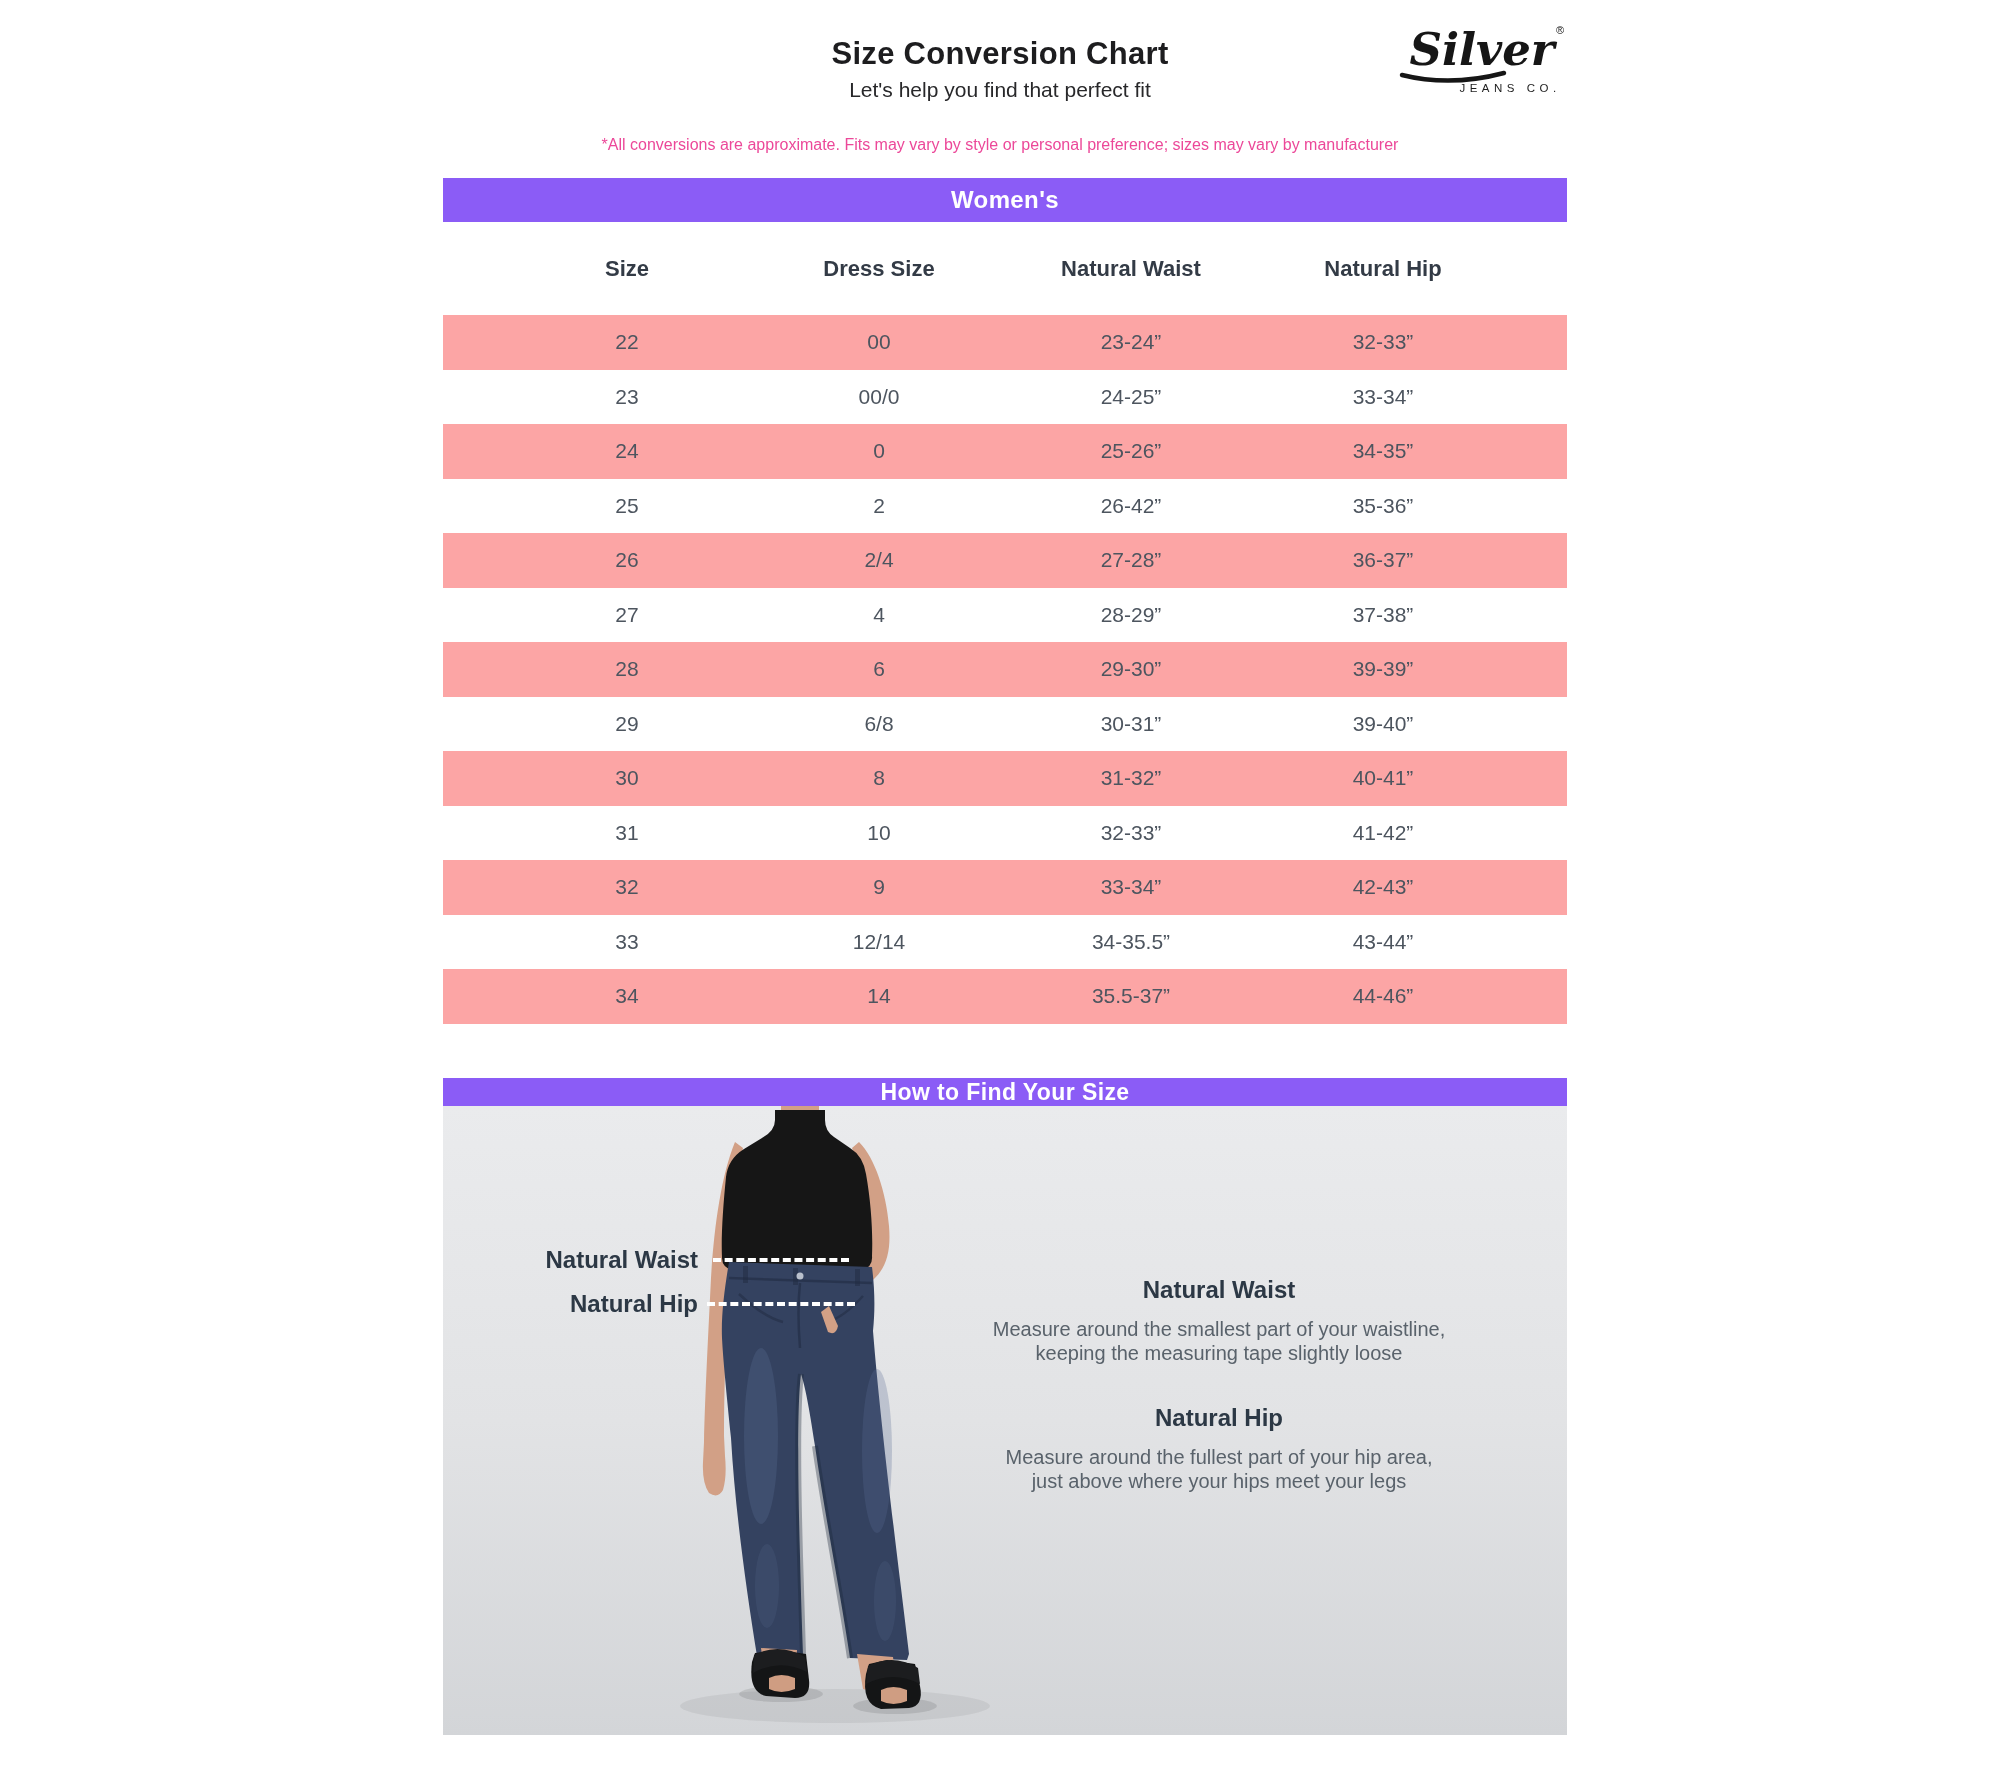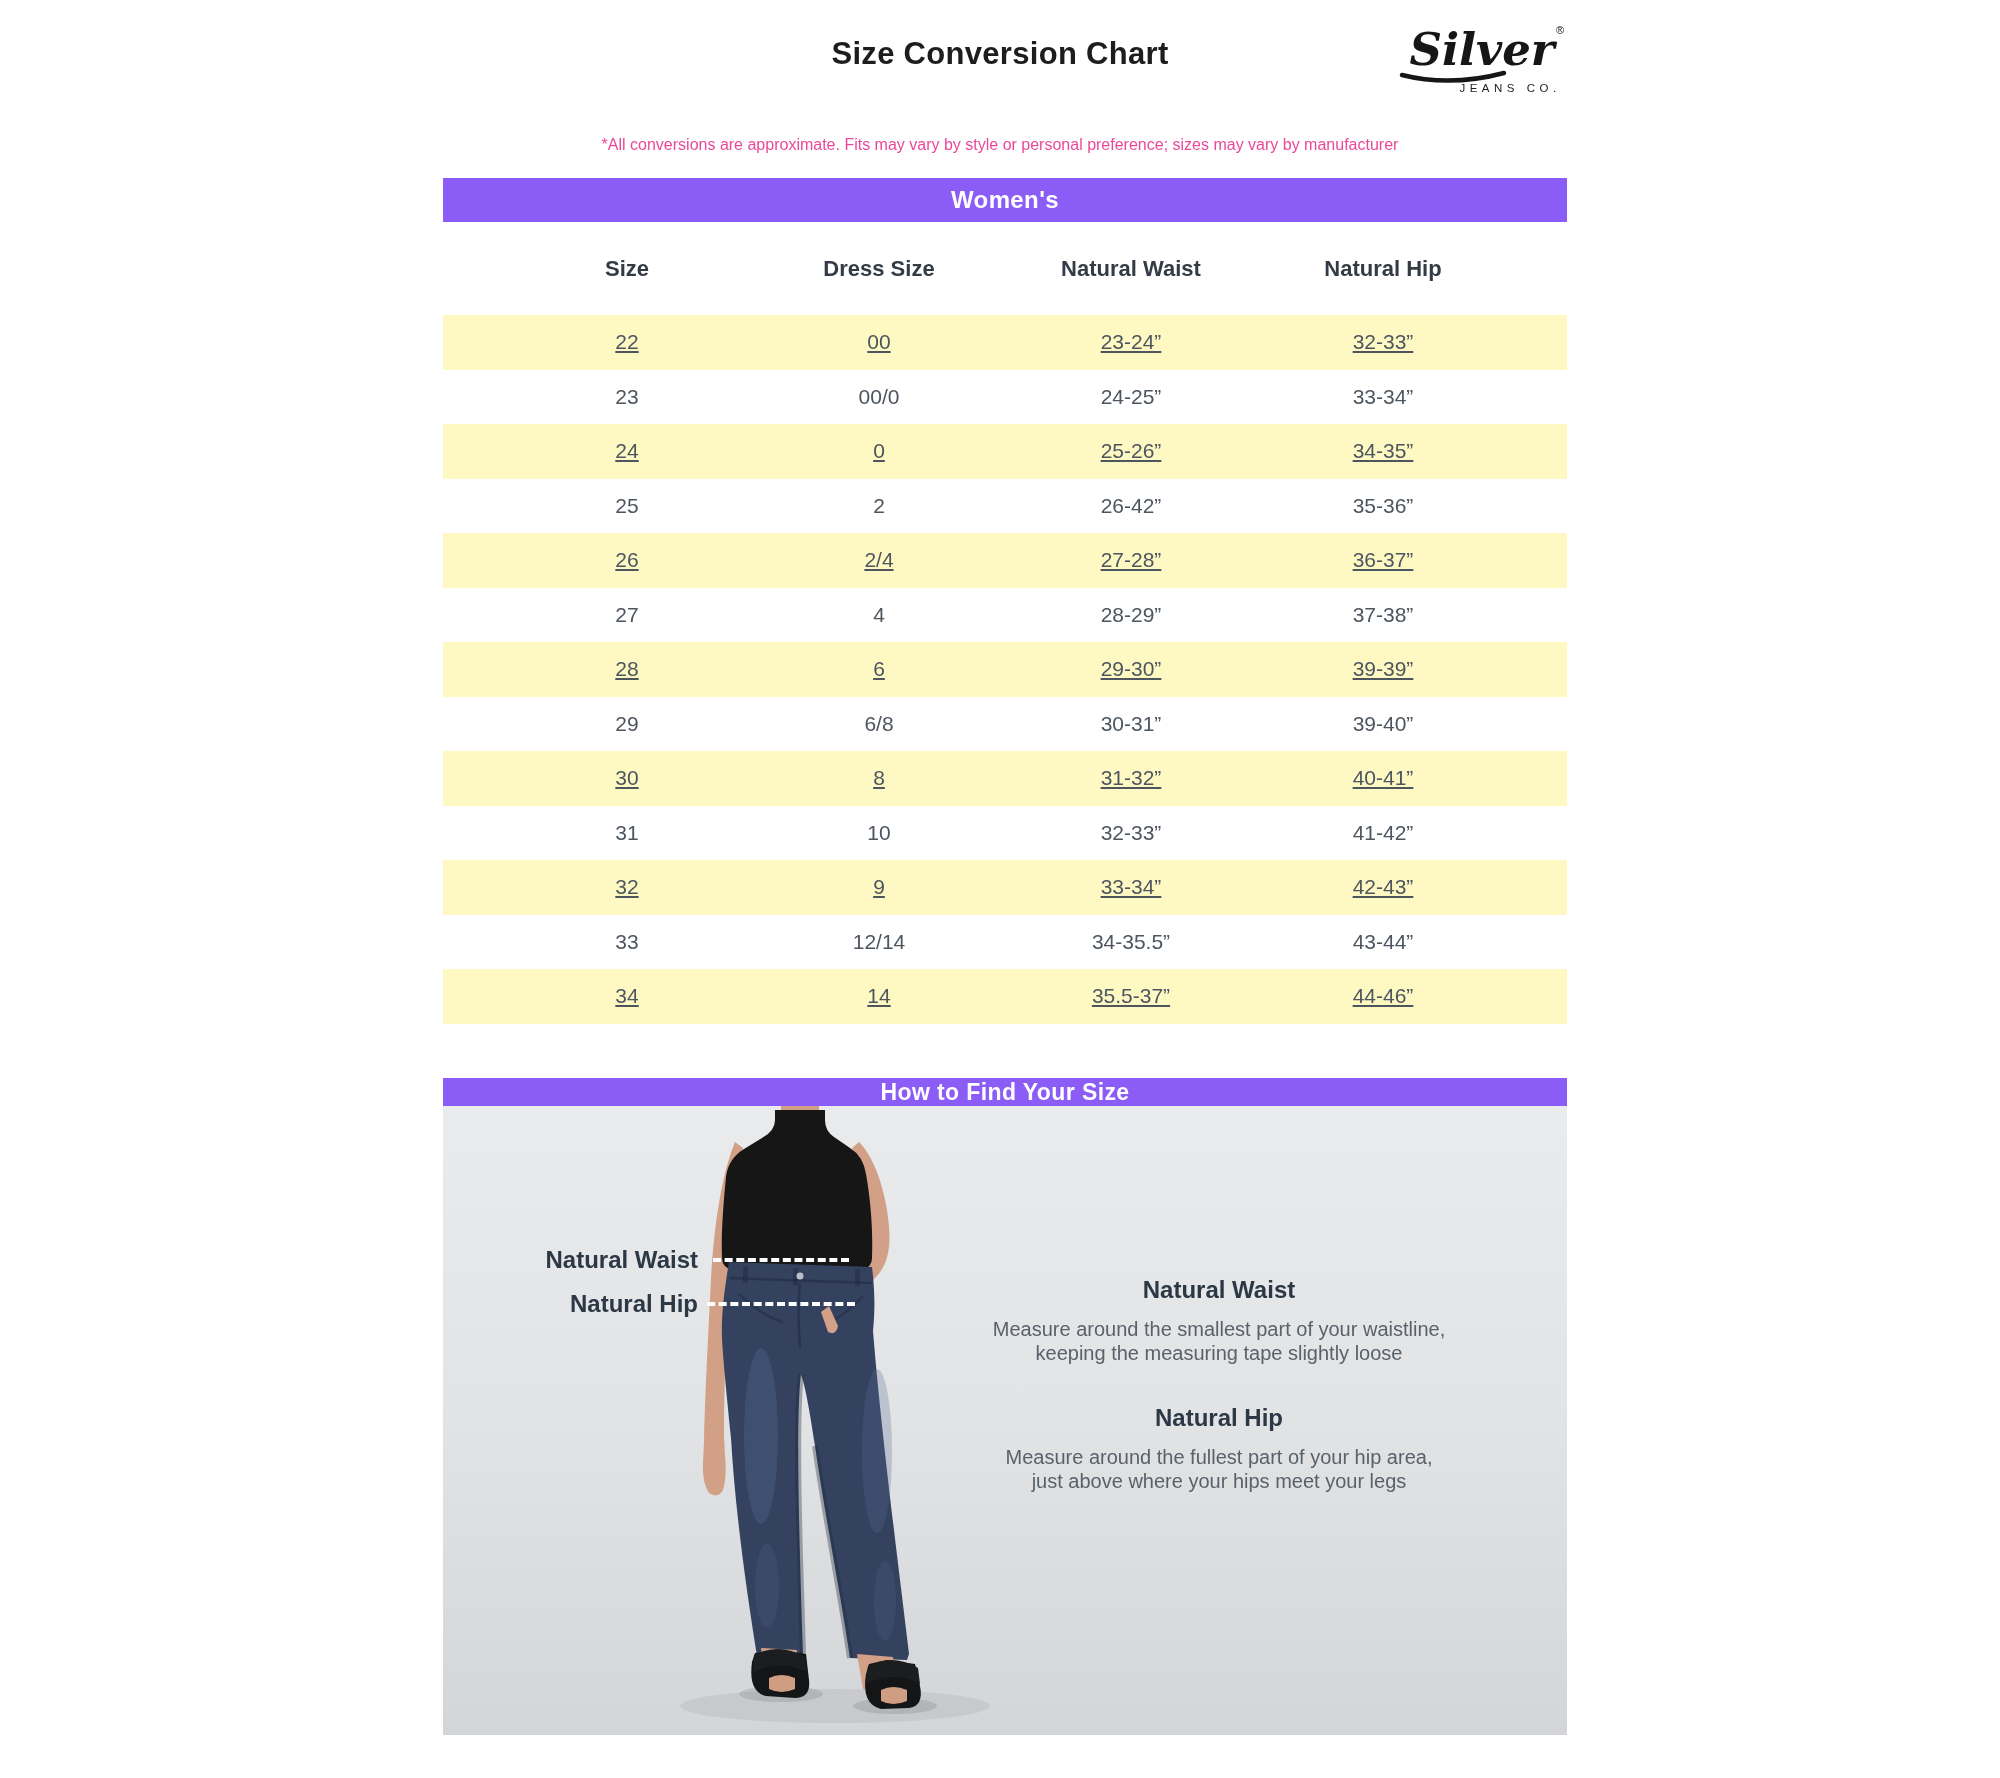--- a/index.html
+++ b/index.html
@@ -16,21 +16,21 @@
   .logo{position:absolute;top:18px;left:1398px;width:175px;height:80px;}
 
   
   .table-wrap{position:absolute;left:443px;top:178px;width:1124px;}
   .banner{height:44px;background:#8b5cf6;color:#ffffff;display:flex;align-items:center;
           justify-content:center;font-size:24px;font-weight:700;letter-spacing:.4px;}
   .thead{display:grid;grid-template-columns:repeat(4,1fr);height:61px;align-items:center;
          padding:16px 58px;font-weight:700;font-size:22px;color:#333b46;text-align:center;}
   .row{display:grid;grid-template-columns:repeat(4,1fr);height:54.5px;align-items:center;
        padding:0 58px;text-align:center;font-size:21px;color:#4d555f;background:#ffffff;}
-  .row.stripe{background:#fef9c3;text-decoration:underline;}
+  .row.stripe{background:#fca5a5;}
 
   
   .howto{position:absolute;left:443px;top:1078px;width:1124px;}
   .banner2{height:28px;font-size:23px;}
   .photo{position:relative;height:629px;
          background:linear-gradient(180deg,#eaebed 0%,#e2e3e5 50%,#d3d5d8 100%);}
   .figure-svg{position:absolute;left:0;top:0;width:1124px;height:629px;display:block;}
   .dash{position:absolute;height:0;border-top:4px dashed #ffffff;}
   .waist-dash{left:270px;top:152px;width:136px;}
   .hip-dash{left:264px;top:196px;width:148px;}
@@ -42,20 +42,21 @@
   .iblock h3{font-size:24px;font-weight:700;color:#2c3845;margin:0 0 13px 0;}
   .iblock p{font-size:20px;color:#59626b;margin:0;line-height:24px;}
   .iblock + .iblock{margin-top:39px;}
 </style>
 </head>
 <body>
 
 <div class="page">
 
   <h1 class="page-title">Size Conversion Chart</h1>
+  <p class="subtitle">Let's help you find that perfect fit</p>
   <p class="disclaimer">*All conversions are approximate. Fits may vary by style or personal preference; sizes may vary by manufacturer</p>
 
   <div class="logo">
     <svg viewBox="0 0 175 80" width="175" height="80">
       <text x="84" y="47" text-anchor="middle" font-family="DejaVu Serif, serif" font-style="italic" font-weight="bold" font-size="45" fill="#161616">Silver</text>
       <text x="158" y="16" font-size="11" fill="#161616">®</text>
       <path d="M4 57 C 40 66 72 64 106 55" stroke="#161616" stroke-width="4.5" fill="none" stroke-linecap="round"></path>
       <text x="112" y="74" text-anchor="middle" font-family="Liberation Sans, sans-serif" font-size="11.5" letter-spacing="4.5" fill="#1d1d1d">JEANS CO.</text>
     </svg>
   </div>

